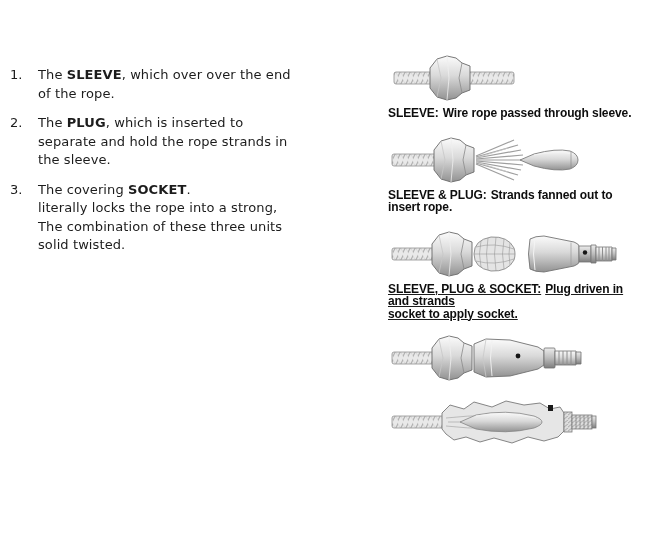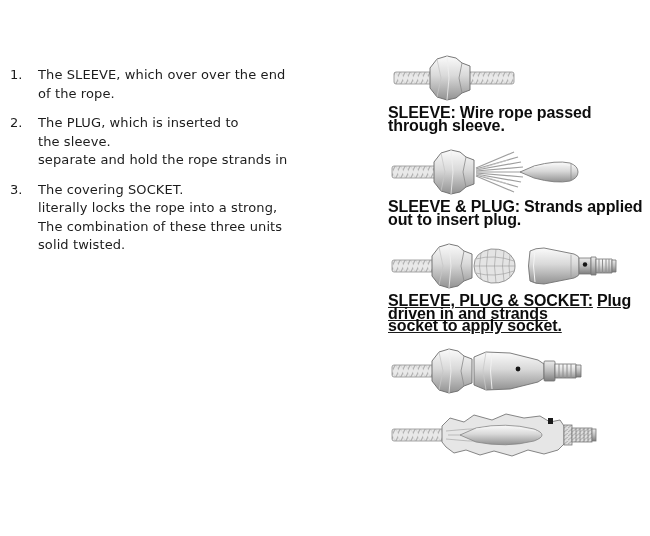--- a/index.html
+++ b/index.html
@@ -10,35 +10,35 @@
     color:#1c1c1c;
     position:relative;
     overflow:hidden;
   }
   .page { position:absolute; inset:0; }
 
   
   .instructions { position:absolute; left:10px; top:66px; width:345px; }
   .item { display:flex; margin-bottom:11px; font-size:13px; line-height:18.5px; letter-spacing:0.1px; }
   .num { flex:none; width:28px; }
-  .line b { font-weight:normal; }
+  .line b { font-weight:bold; }
 
   
   .figures { position:absolute; left:388px; top:52px; width:258px; }
   figure { margin:0; padding:0; }
   figure svg { display:block; }
   .fig2 { margin-top:14px; }
   .fig3 { margin-top:14px;text-decoration:underline; }
   .fig4 { margin-top:12px; }
   .fig5 { margin-top:12px; }
   figcaption {
     margin-top:3px;
     font-family:"Liberation Sans", sans-serif;
     font-weight:bold;
-    font-size:16px;
+    font-size:12px;
     line-height:12.5px;
     letter-spacing:-0.1px;
     color:#0d0d0d;
   }
   figcaption .cap { margin-left:4px; }
 </style>
 </head>
 <body>
 
 <svg width="0" height="0" style="position:absolute" aria-hidden="true">
@@ -74,22 +74,22 @@
       <div class="lines">
         <div class="line"><span>The </span><b>SLEEVE</b><span>, which over over the end</span></div>
         <div class="line">of the rope.</div>
       </div>
     </div>
 
     <div class="item">
       <span class="num">2.</span>
       <div class="lines">
         <div class="line"><span>The </span><b>PLUG</b><span>, which is inserted to</span></div>
+        <div class="line">separate and hold the rope strands in</div>
         <div class="line">the sleeve.</div>
-        <div class="line">separate and hold the rope strands in</div>
       </div>
     </div>
 
     <div class="item">
       <span class="num">3.</span>
       <div class="lines">
         <div class="line"><span>The covering </span><b>SOCKET</b><span>.</span></div>
         <div class="line">literally locks the rope into a strong,</div>
         <div class="line">The combination of these three units</div>
         <div class="line">solid twisted.</div>
@@ -134,21 +134,21 @@
             <path d="M88,30 L126,46"></path>
           <path d="M88,24 L120,14" stroke="#c9c9c9" stroke-width="0.8"></path>
           <path d="M88,28 L120,38" stroke="#c9c9c9" stroke-width="0.8"></path>
         </g>
         <g>
           <path d="M132,26 L146,20 Q168,14 182,17 Q190,20 190,26 Q190,32 182,35 Q168,38 146,32 Z" fill="url(#gMetal)" stroke="#7d7d7d" stroke-width="0.9"></path>
           <path d="M146,21 Q170,16 185,20" fill="none" stroke="#f4f4f4" stroke-width="0.9"></path>
           <path d="M183,17.5 L183,34.5" stroke="#8a8a8a" stroke-width="0.7"></path>
         </g>
       </svg>
-      <figcaption><b>SLEEVE &amp; PLUG:</b><span class="cap">Strands applied out to insert plug.</span></figcaption>
+      <figcaption><b>SLEEVE &amp; PLUG:</b><span class="cap">Strands fanned out to insert rope.</span></figcaption>
     </figure>
 
     <figure class="fig3">
       <svg width="250" height="52" viewBox="0 0 250 52">
         <rect x="4" y="20" width="50" height="12" rx="2" fill="url(#rope)" stroke="#8f8f8f" stroke-width="0.8"></rect>
         <g transform="translate(42,0)" stroke-linejoin="round">
           <path d="M2,16 L9,7 L19,4 L28,6 L34,11 L42,14 L42,38 L34,41 L28,46 L19,48 L9,45 L2,36 Z" fill="url(#gMetal)" stroke="#6a6a6a" stroke-width="0.9"></path>
           <path d="M9,7 L13,26 L9,45" fill="none" stroke="#c6c6c6" stroke-width="0.8"></path>
           <path d="M34,11 L31,26 L34,41" fill="none" stroke="#8a8a8a" stroke-width="0.8"></path>
           <path d="M19,4 L21,26 L19,48" fill="none" stroke="#efefef" stroke-width="0.8"></path>

